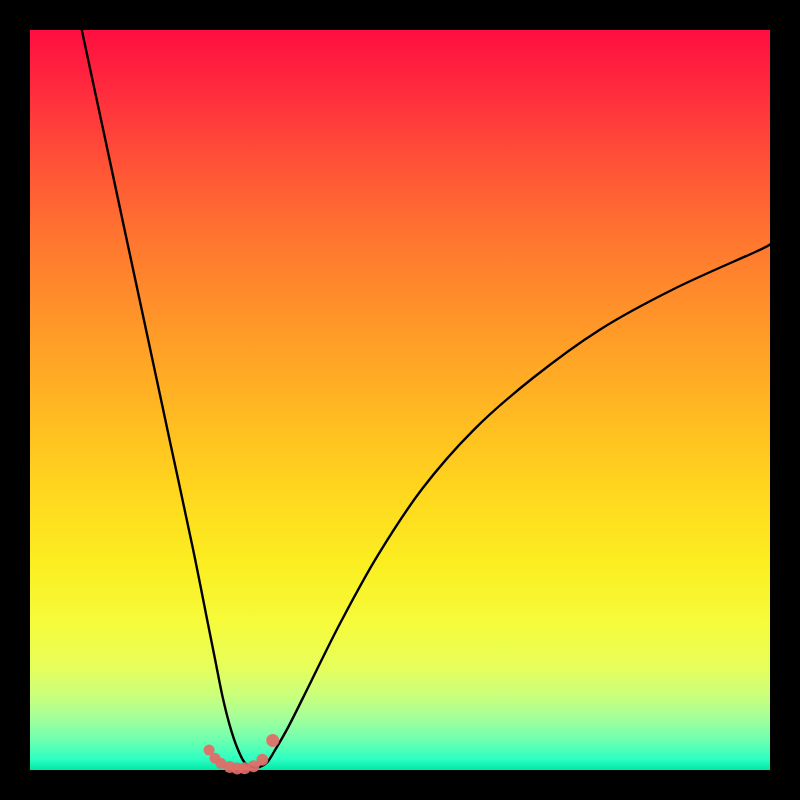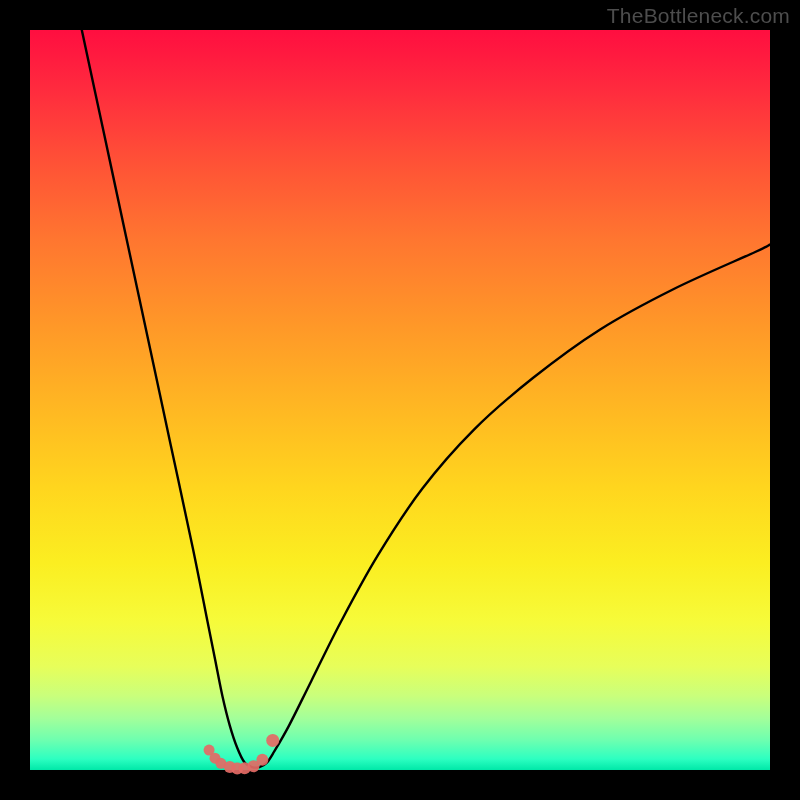--- a/index.html
+++ b/index.html
@@ -75,14 +75,13 @@
           <circle cx="190.92" cy="733.34" r="5.50" fill="#e46a65" fill-opacity="0.92"></circle>
           <circle cx="199.80" cy="737.04" r="6.00" fill="#e46a65" fill-opacity="0.92"></circle>
           <circle cx="207.20" cy="738.52" r="6.00" fill="#e46a65" fill-opacity="0.92"></circle>
           <circle cx="214.60" cy="738.15" r="6.00" fill="#e46a65" fill-opacity="0.92"></circle>
           <circle cx="223.48" cy="736.30" r="6.00" fill="#e46a65" fill-opacity="0.92"></circle>
           <circle cx="232.36" cy="729.64" r="6.00" fill="#e46a65" fill-opacity="0.92"></circle>
           <circle cx="242.72" cy="710.40" r="6.50" fill="#e46a65" fill-opacity="0.92"></circle>
         </g>
     </svg>
   </div>
-  <div class="watermark">TheBottleneck.com</div>
 </div>
 
 </body></html>

